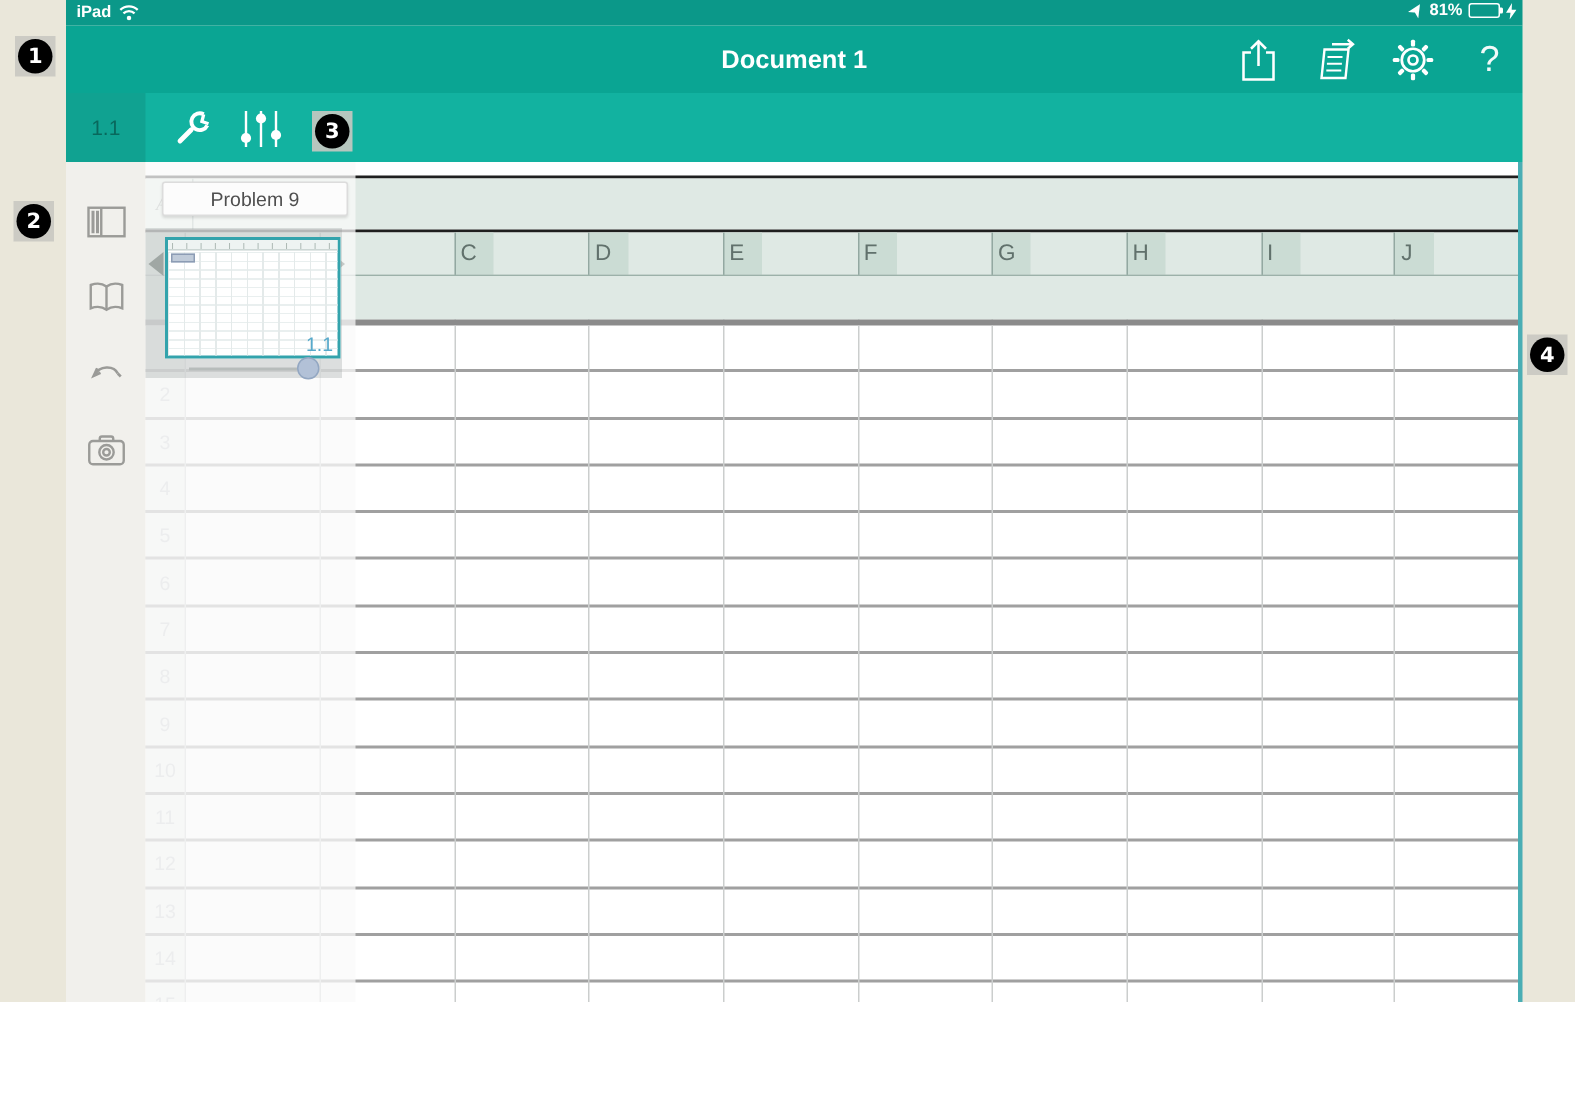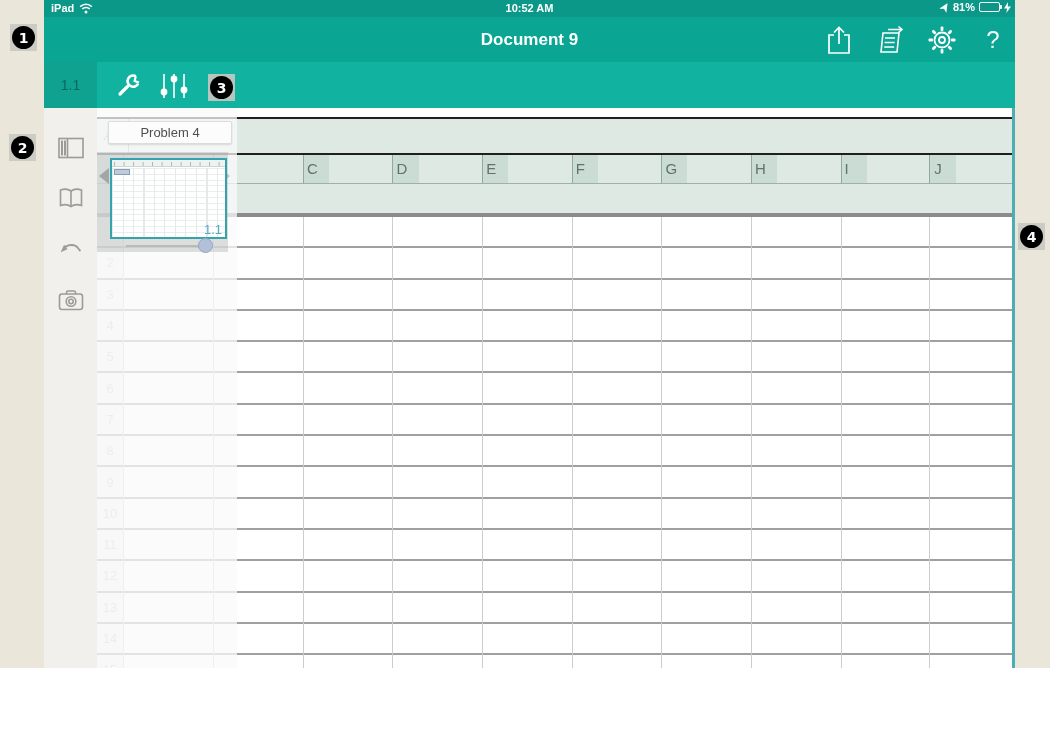--- a/index.html
+++ b/index.html
@@ -83,37 +83,36 @@
     <div class="abs status-left">
       <span>iPad</span>
       <span>
         <svg width="14" height="11" viewBox="0 0 14 11">
           <path d="M1.2 3.6 A8.2 8.2 0 0 1 12.8 3.6" fill="none" stroke="#fff" stroke-width="1.5"></path>
           <path d="M3.3 5.9 A5.3 5.3 0 0 1 10.7 5.9" fill="none" stroke="#fff" stroke-width="1.5"></path>
           <circle cx="7" cy="9" r="1.5" fill="#fff"></circle>
         </svg>
       </span>
     </div>
-    <div class="abs status-time">10:52 AM</div>
     <div class="abs status-right">
       <span class="loc-arrow">➤</span>
       <span>81%</span>
       <span class="battery-body">
         <span class="battery-fill"></span><span class="battery-tip"></span>
       </span>
       <span>
         <svg width="7" height="11" viewBox="0 0 7 11">
             <polygon points="4,0 0,6.5 3,6.5 2.4,11 7,4.5 3.8,4.5" fill="#fff"></polygon>
           </svg>
       </span>
     </div>
   </div>
 
   <div class="abs nav-bar">
-    <div class="abs nav-title">Document 9</div>
+    <div class="abs nav-title">Document 1</div>
     <div class="abs nav-right">
       <span>
         <svg width="28" height="30" viewBox="0 0 28 30">
           <path d="M9 10 H4 V28 H24 V10 H19" fill="none" stroke="#fff" stroke-width="1.7"></path>
           <path d="M14 2.5 V19" fill="none" stroke="#fff" stroke-width="1.7"></path>
           <path d="M9 7.5 L14 2.5 L19 7.5" fill="none" stroke="#fff" stroke-width="1.7"></path>
         </svg>
       </span>
       <span>
         <svg width="30" height="30" viewBox="0 0 30 30">
@@ -315,21 +314,21 @@
         <div class="abs vline" style="left: 832px;"></div>
       </div>
     <div class="abs bottom-teal"></div>
   </div>
   <div class="abs right-teal"></div>
 
   <div class="abs sorter">
     <div class="abs sel-band"></div>
     <div class="abs chev chev-left"></div>
     <div class="abs chev chev-right"></div>
-    <div class="abs problem-tab">Problem 4</div>
+    <div class="abs problem-tab">Problem 9</div>
     <div class="abs thumb">
       <div class="thumb-ruler"></div>
       <div class="thumb-grid"></div>
       <div class="thumb-selcell"></div>
       <div class="thumb-label">1.1</div>
     </div>
     <div class="abs handle-line"></div>
     <div class="abs handle-knob"></div>
   </div>
 

